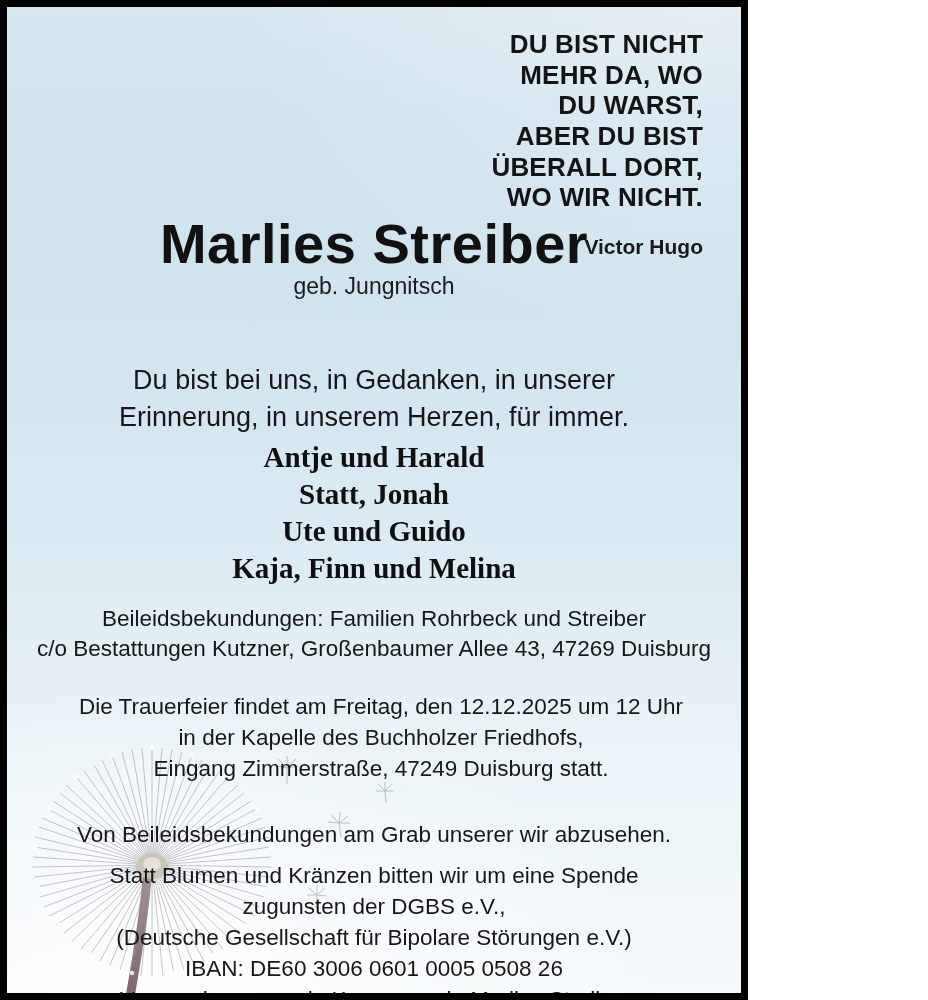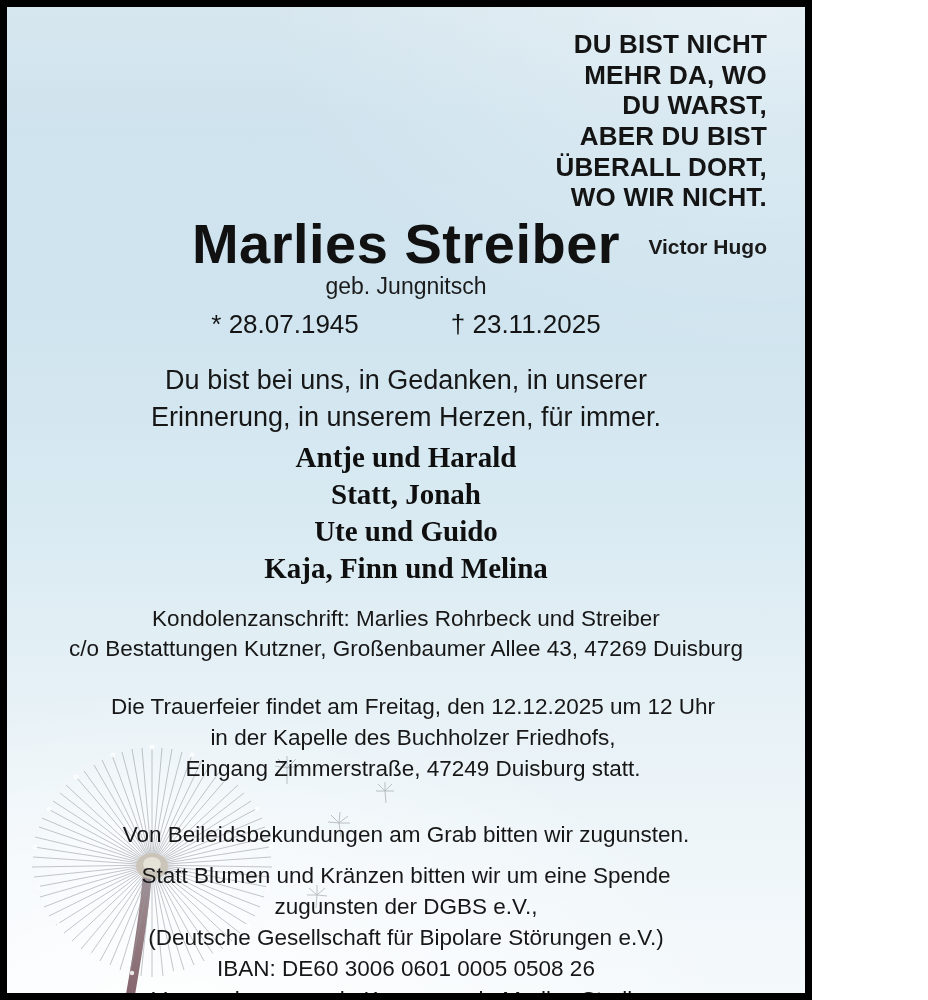--- a/index.html
+++ b/index.html
@@ -5,21 +5,21 @@
   html, body {
     margin: 0;
     padding: 0;
     background: #ffffff;
   }
   body {
     font-family: "Liberation Sans", sans-serif;
   }
   .page {
     position: relative;
-    width: 812px;
+    width: 748px;
     height: 1000px;
     overflow: hidden;
     background: #000000;
     box-sizing: border-box;
     padding: 7px;
   }
   .card {
     position: relative;
     width: 100%;
     height: 100%;
@@ -347,48 +347,45 @@
         <div class="quote-line">DU WARST,</div>
         <div class="quote-line">ABER DU BIST</div>
         <div class="quote-line">ÜBERALL DORT,</div>
         <div class="quote-line">WO WIR NICHT.</div>
         <div class="quote-author">Victor Hugo</div>
       </div>
 
       <div class="name">Marlies Streiber</div>
       <div class="maidenname">geb. Jungnitsch</div>
 
-      <div class="dates">
-        <span class="birth">* 28.07.1945</span><span class="gap"></span><span class="death">† 23.11.2025</span>
-      </div>
 
       <div class="verse">
         <div>Du bist bei uns, in Gedanken, in unserer</div>
         <div>Erinnerung, in unserem Herzen, für immer.</div>
       </div>
 
       <div class="family">
         <div>Antje und Harald</div>
         <div>Statt, Jonah</div>
         <div>Ute und Guido</div>
         <div>Kaja, Finn und Melina</div>
       </div>
 
       <div class="condolence">
-        <div>Kondolenzanschrift: Marlies Rohrbeck und Streiber</div>
+        <div>Beileidsbekundungen: Familien Rohrbeck und Streiber</div>
         <div>c/o Bestattungen Kutzner, Großenbaumer Allee 43, 47269 Duisburg</div>
       </div>
 
       <div class="ceremony">
         <div>Die Trauerfeier findet am Freitag, den 12.12.2025 um 12 Uhr</div>
         <div>in der Kapelle des Buchholzer Friedhofs,</div>
         <div>Eingang Zimmerstraße, 47249 Duisburg statt.</div>
       </div>
 
-      <div class="request">Von Beileidsbekundungen am Grab bitten wir zugunsten.</div>
+      <div class="request">Von Beileidsbekundungen am Grab unserer wir abzusehen.</div>
 
       <div class="donation">
         <div>Statt Blumen und Kränzen bitten wir um eine Spende</div>
         <div>zugunsten der DGBS e.V.,</div>
         <div>(Deutsche Gesellschaft für Bipolare Störungen e.V.)</div>
         <div>IBAN: DE60 3006 0601 0005 0508 26</div>
         <div>Verwendungszweck: Kranzspende Marlies Streiber</div>
       </div>
 
     </div>

